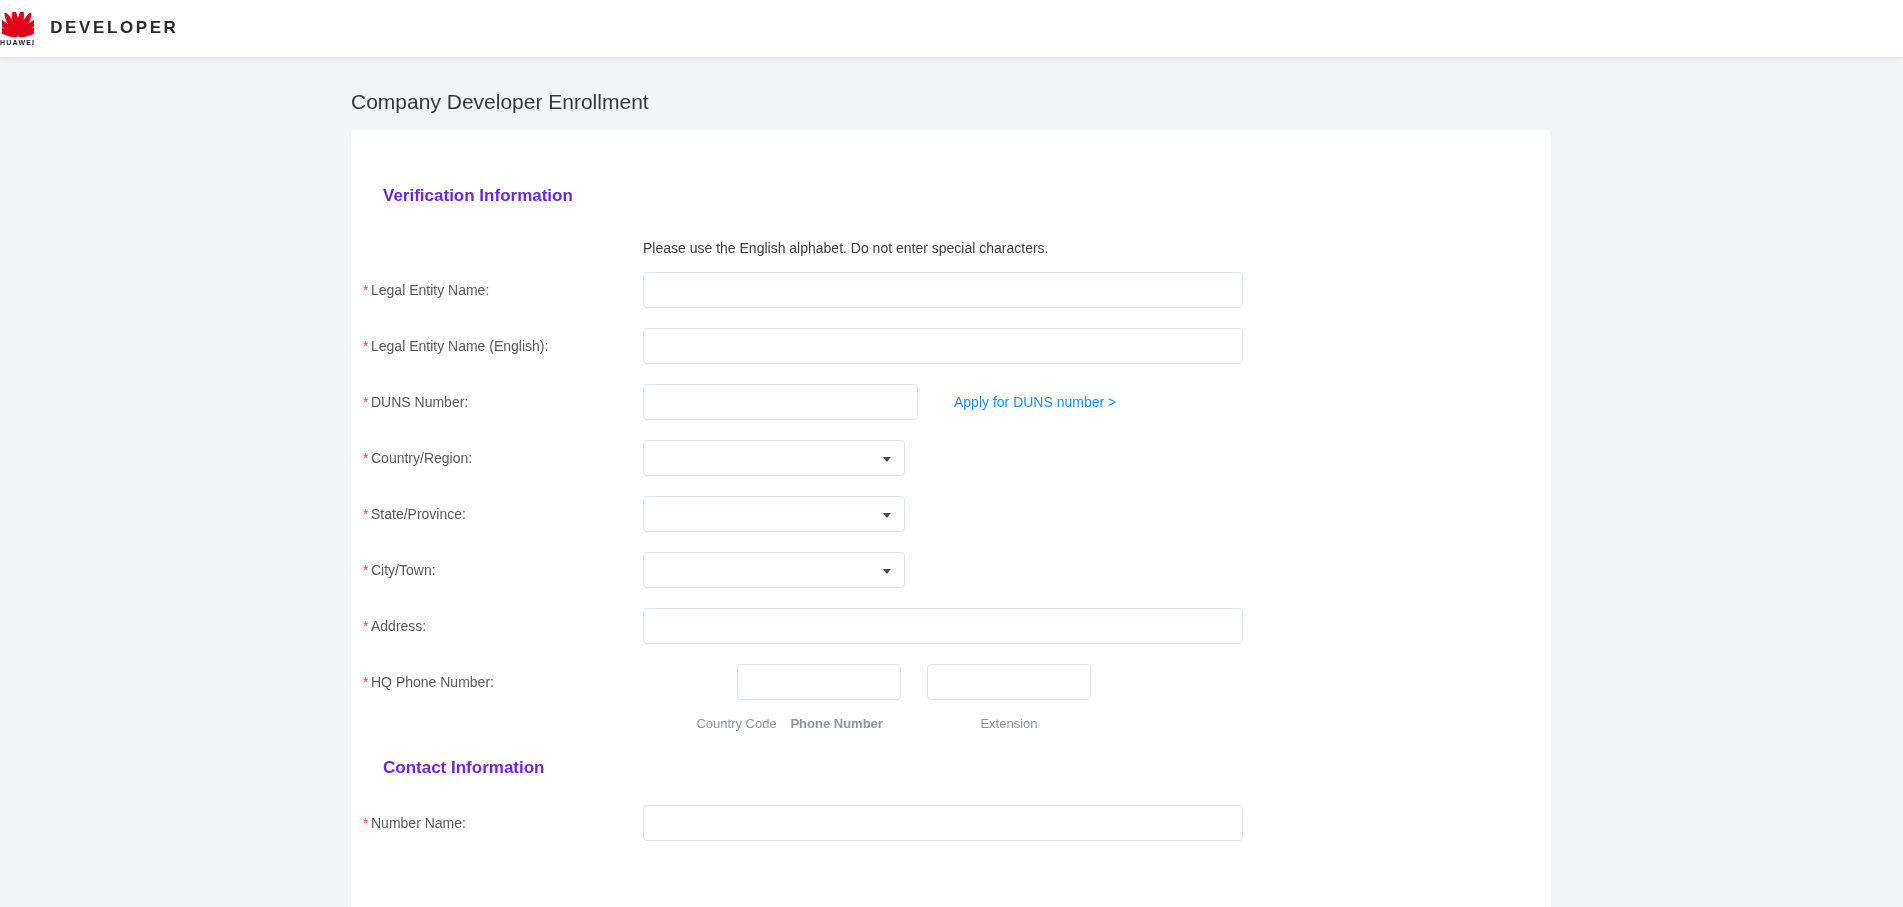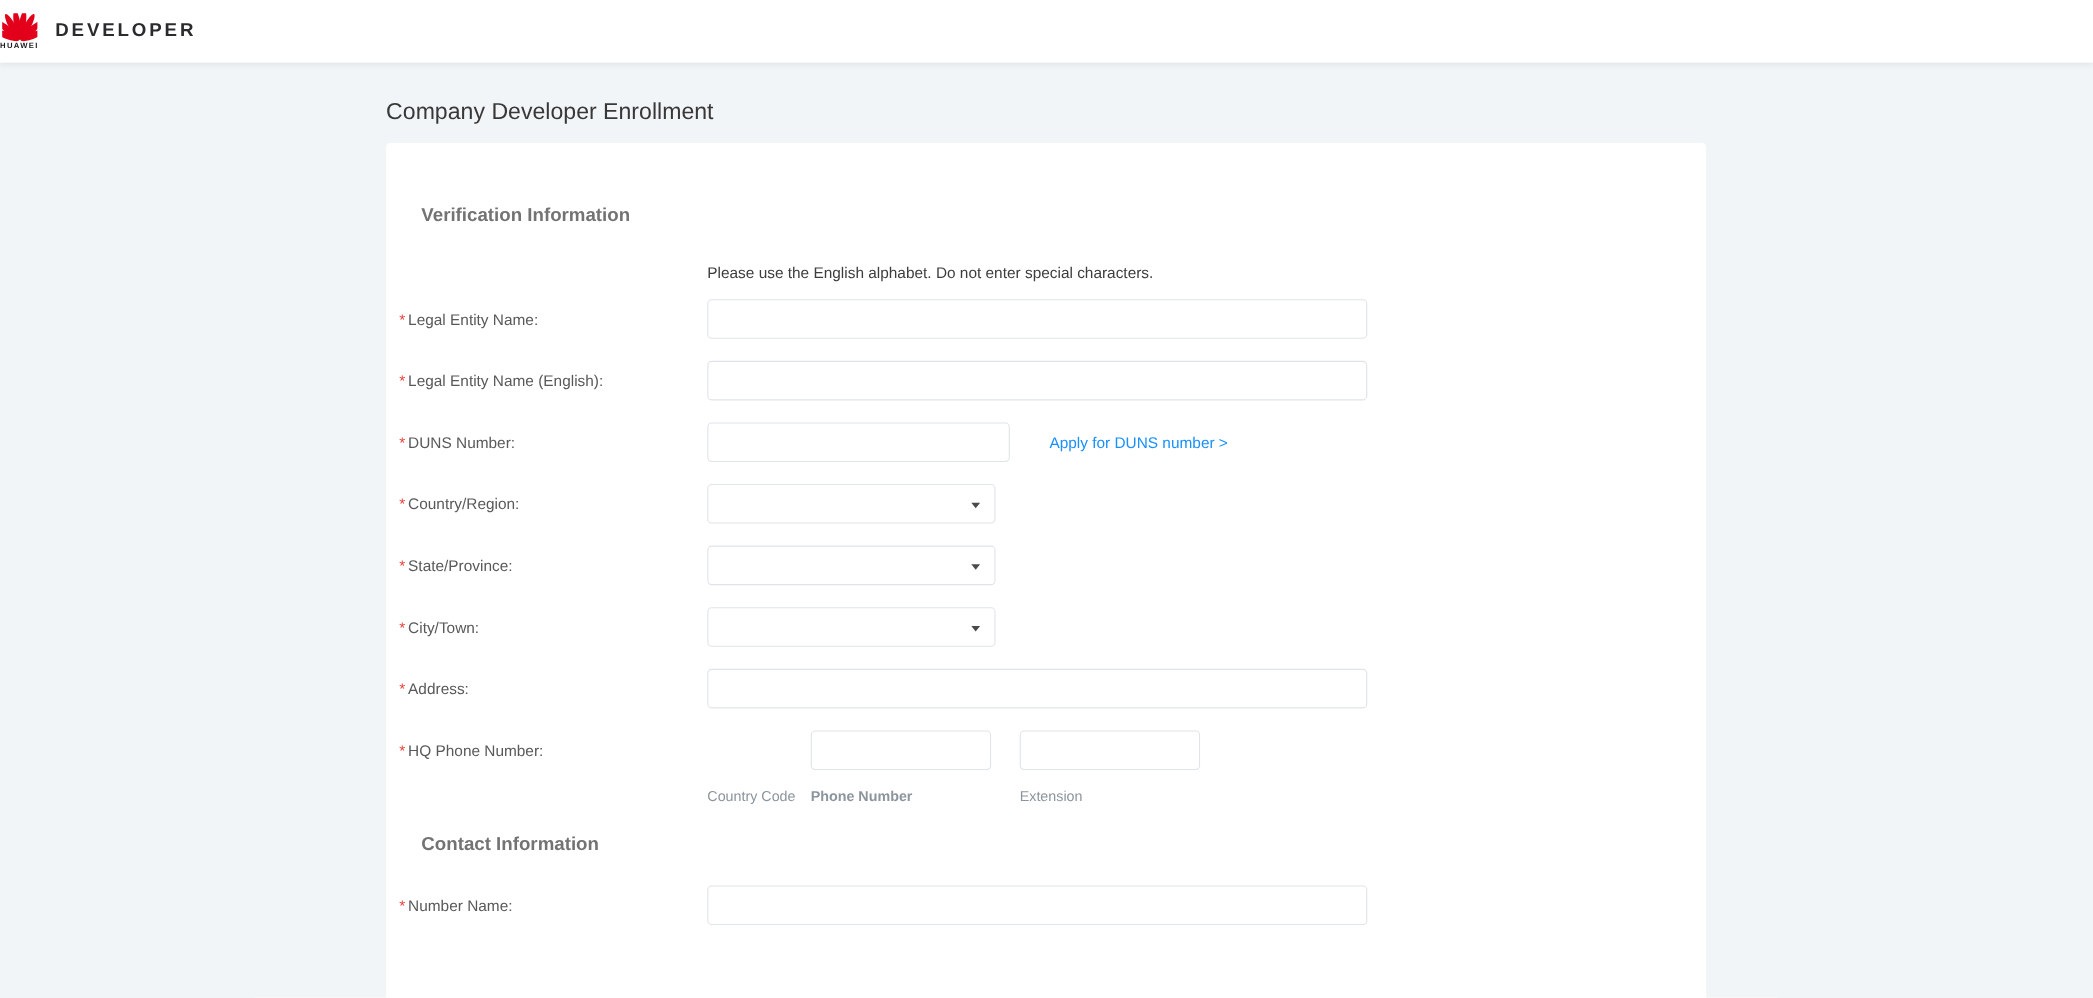--- a/index.html
+++ b/index.html
@@ -29,38 +29,38 @@
     margin:33px 0 16px 351px;
     font-size:21px; font-weight:400; color:#383838;
   }
   .card {
     margin-left:351px; width:1200px; height:840px;
     background:#ffffff; border-radius:4px;
     padding-top:57px;
   }
   .section-heading {
     margin-left:32px;
-    font-size:17px; font-weight:700; color:#737373;
+    font-size:17px; font-weight:700; color:#6d28d9;
     line-height:18px;
   }
   .helper-row {
     margin:33px 0 14px 292px;
     font-size:14px; color:#3d3d3d; line-height:20px;
   }
   
   .frow { display:flex; align-items:flex-start; padding-left:12px; margin-bottom:20px; }
   .flabel {
     width:280px; flex:0 0 280px;
     font-size:14px; color:#595959; line-height:36px;
     display:flex;
   }
   .req {
     width:8px; flex:0 0 8px; color:#e8413c; font-size:14px; line-height:36px;
   }
-  .fcontrol { display:flex; flex-direction:column; }
+  .fcontrol { display:flex; flex-direction:column;align-items:center; }
   .ctl-line { display:flex; align-items:center; }
   .tinput {
     height:36px; background:#fff;
     border:1px solid #dfe4ea; border-radius:4px;
     font-family:"Liberation Sans", sans-serif; font-size:14px; color:#333;
     padding:0 10px; outline:none;
   }
   .w-long  { width:600px; }
   .w-short { width:275px; }
   .selectbox {

